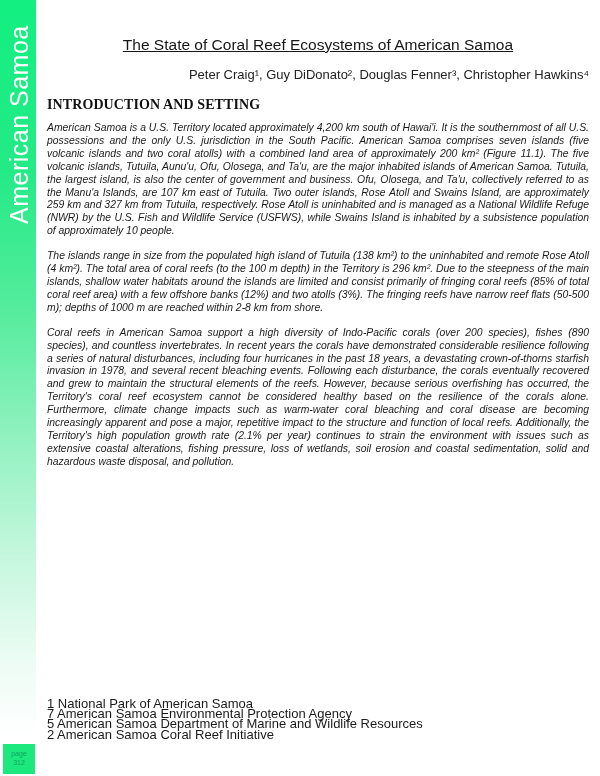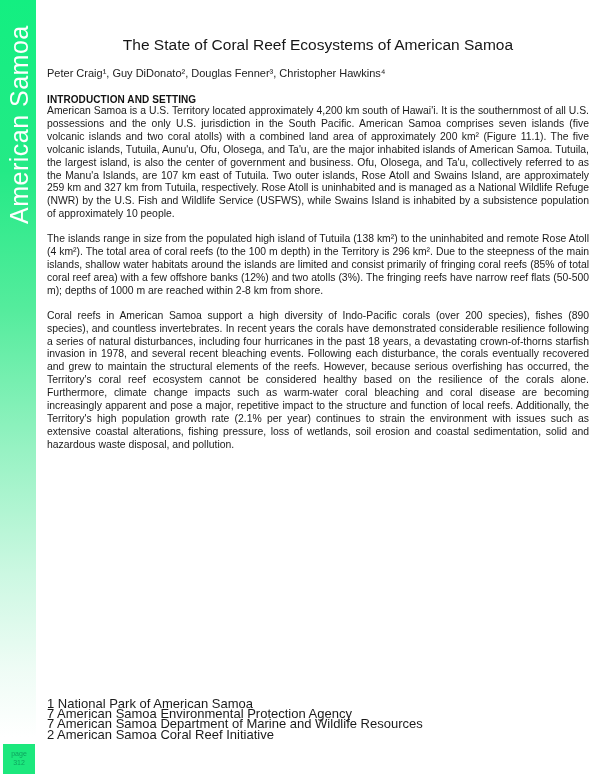--- a/index.html
+++ b/index.html
@@ -68,40 +68,43 @@
     left: 47px;
     top: 0;
     width: 542px;
   }
   .title {
     margin: 36px 0 0 0;
     font-size: 15.5px;
     font-weight: normal;
     text-align: center;
     color: #161616;
+    text-decoration: underline;
   }
   .authors {
     margin-top: 13px;
-    font-size: 11px;
-    text-align: left;
+    font-size: 13px;
+    text-align: right;
     color: #222222;
   }
   .section-heading {
-    margin: 15px 0 0 0;
-    font-size: 10px;
+    margin: 15px 0 9px 0;
+    font-size: 14px;
     font-weight: bold;
     letter-spacing: 0.1px;
     color: #111111;
+    font-family: Liberation Serif, serif;
   }
   .body-para {
     margin: 0 0 12px 0;
     font-size: 10.4px;
     line-height: 12.9px;
     text-align: justify;
     color: #1a1a1a;
+    font-style: italic;
   }
   
   .footnotes {
     position: absolute;
     left: 47px;
     top: 699px;
     width: 542px;
     font-size: 13px;
     line-height: 10.2px;
     color: #1a1a1a;
@@ -131,17 +134,17 @@
     <p class="body-para">American Samoa is a U.S. Territory located approximately 4,200 km south of Hawai'i. It is the southernmost of all U.S. possessions and the only U.S. jurisdiction in the South Pacific. American Samoa comprises seven islands (five volcanic islands and two coral atolls) with a combined land area of approximately 200 km² (Figure 11.1). The five volcanic islands, Tutuila, Aunu'u, Ofu, Olosega, and Ta'u, are the major inhabited islands of American Samoa. Tutuila, the largest island, is also the center of government and business. Ofu, Olosega, and Ta'u, collectively referred to as the Manu'a Islands, are 107 km east of Tutuila. Two outer islands, Rose Atoll and Swains Island, are approximately 259 km and 327 km from Tutuila, respectively. Rose Atoll is uninhabited and is managed as a National Wildlife Refuge (NWR) by the U.S. Fish and Wildlife Service (USFWS), while Swains Island is inhabited by a subsistence population of approximately 10 people.</p>
 
     <p class="body-para">The islands range in size from the populated high island of Tutuila (138 km²) to the uninhabited and remote Rose Atoll (4 km²). The total area of coral reefs (to the 100 m depth) in the Territory is 296 km². Due to the steepness of the main islands, shallow water habitats around the islands are limited and consist primarily of fringing coral reefs (85% of total coral reef area) with a few offshore banks (12%) and two atolls (3%). The fringing reefs have narrow reef flats (50-500 m); depths of 1000 m are reached within 2-8 km from shore.</p>
 
     <p class="body-para">Coral reefs in American Samoa support a high diversity of Indo-Pacific corals (over 200 species), fishes (890 species), and countless invertebrates. In recent years the corals have demonstrated considerable resilience following a series of natural disturbances, including four hurricanes in the past 18 years, a devastating crown-of-thorns starfish invasion in 1978, and several recent bleaching events. Following each disturbance, the corals eventually recovered and grew to maintain the structural elements of the reefs. However, because serious overfishing has occurred, the Territory's coral reef ecosystem cannot be considered healthy based on the resilience of the corals alone. Furthermore, climate change impacts such as warm-water coral bleaching and coral disease are becoming increasingly apparent and pose a major, repetitive impact to the structure and function of local reefs. Additionally, the Territory's high population growth rate (2.1% per year) continues to strain the environment with issues such as extensive coastal alterations, fishing pressure, loss of wetlands, soil erosion and coastal sedimentation, solid and hazardous waste disposal, and pollution.</p>
   </div>
 
   <div class="footnotes">
     <div>1 National Park of American Samoa</div>
     <div>7 American Samoa Environmental Protection Agency</div>
-    <div>7 American Samoa Department of Marine and Wildlife Resources</div>
+    <div>5 American Samoa Department of Marine and Wildlife Resources</div>
     <div>2 American Samoa Coral Reef Initiative</div>
   </div>
 
 </div>
 
 </body></html>

